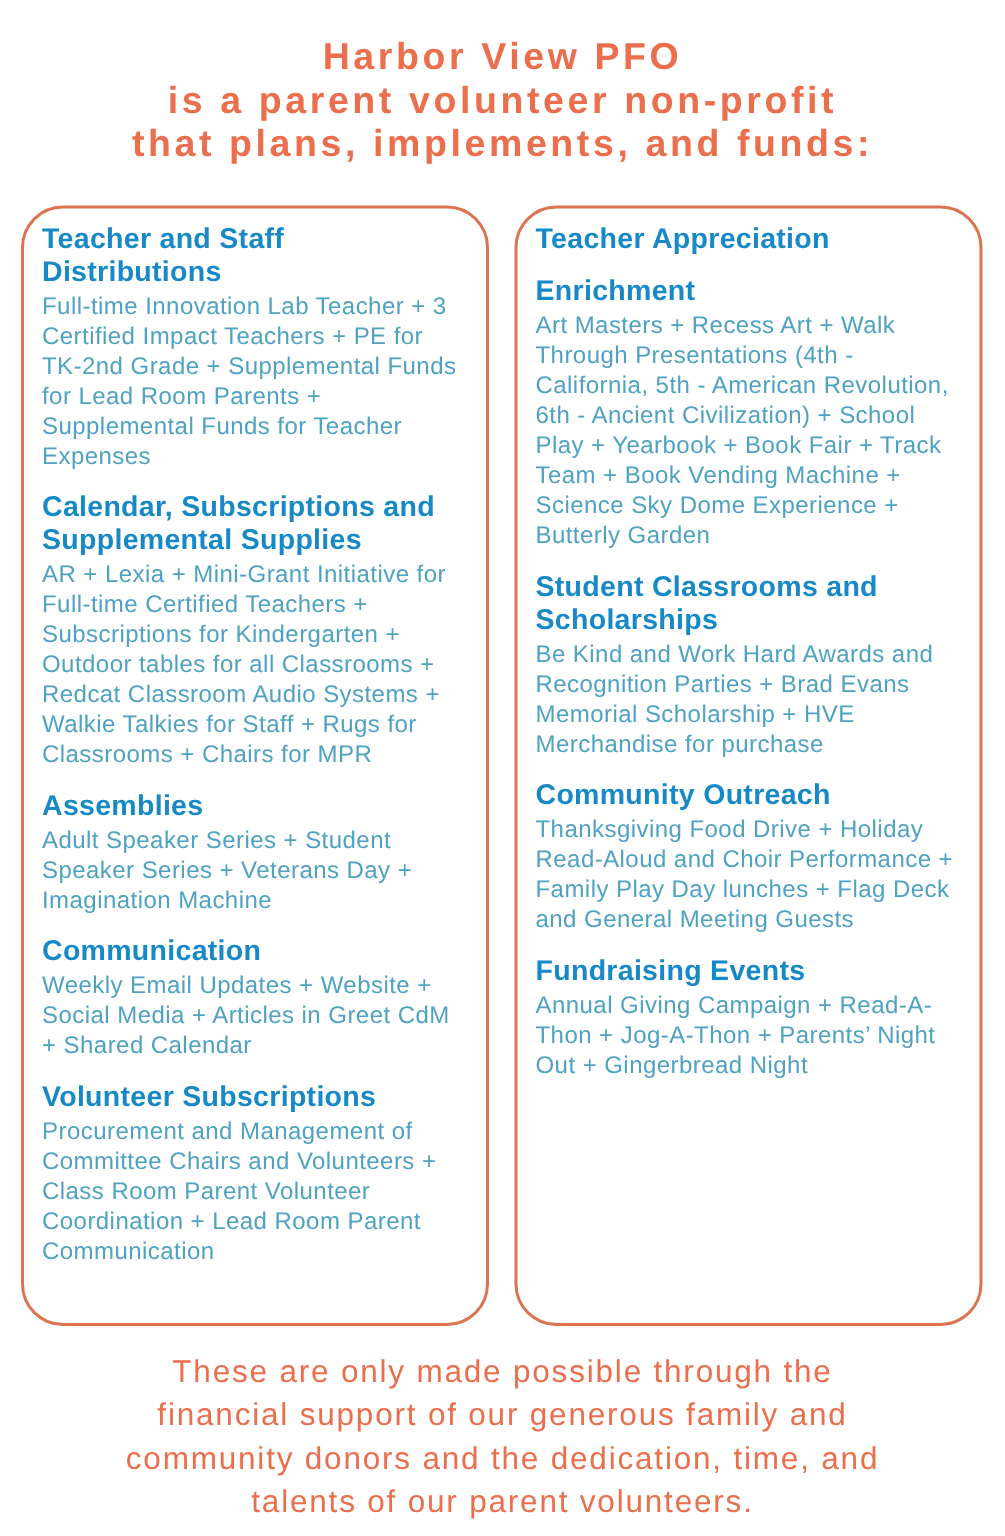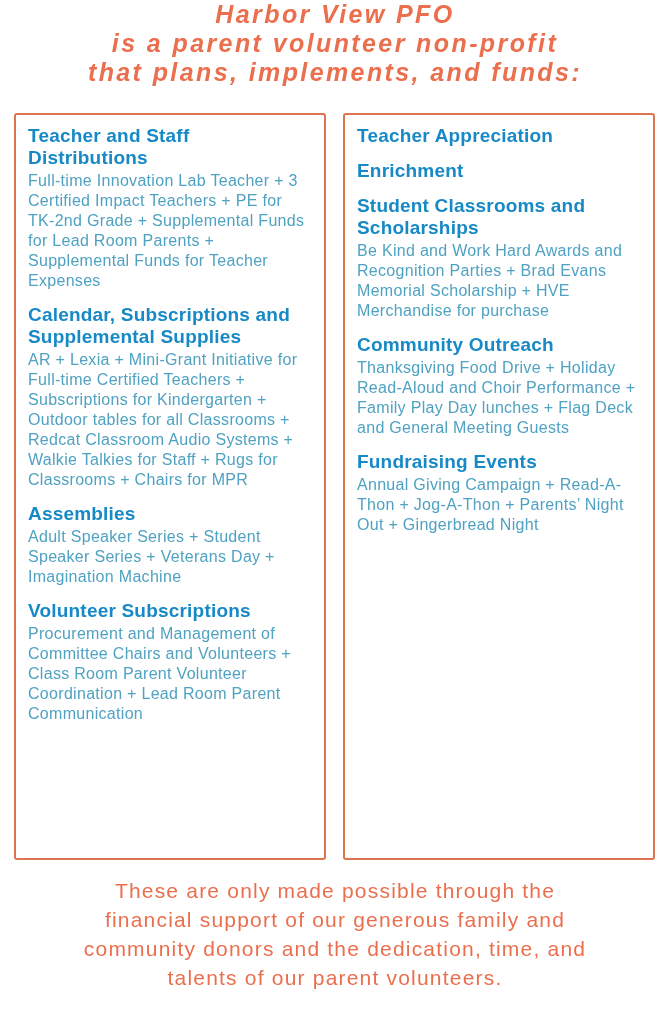--- a/index.html
+++ b/index.html
@@ -11,38 +11,38 @@
   }
   *{box-sizing:border-box;}
   html,body{margin:0;padding:0;}
   body{
     width:670px;height:1024px;overflow:hidden;
     background:var(--background);
     font-family:"Liberation Sans", sans-serif;
   }
   .page{width:670px;height:1024px;position:relative;}
   .header{
+    padding-top:24px;
     text-align:center;
     color:var(--orange);
     font-weight:bold;
     font-size:25px;
     line-height:29px;
     letter-spacing:2.4px;
-    font-style:italic;
   }
   .columns{
     display:flex;
     gap:17px;
     padding:0 15px 0 14px;
     margin-top:26px;
   }
   .card{
     flex:1 1 0;
     border:2px solid var(--border-orange);
-    border-radius:3px;
+    border-radius:28px;
     padding:10px 15px 12px 12px;
     min-height:747px;
   }
   .sec{margin-bottom:13px;}
   .sec:last-child{margin-bottom:0;}
   .sec h3{
     margin:0;
     color:var(--heading-blue);
     font-size:19px;
     line-height:22px;
@@ -85,31 +85,36 @@
       </div>
       <div class="sec">
         <h3>Calendar, Subscriptions and Supplemental Supplies</h3>
         <p>AR + Lexia + Mini-Grant Initiative for Full-time Certified Teachers + Subscriptions for Kindergarten + Outdoor tables for all Classrooms + Redcat Classroom Audio Systems + Walkie Talkies for Staff + Rugs for Classrooms + Chairs for MPR</p>
       </div>
       <div class="sec">
         <h3>Assemblies</h3>
         <p>Adult Speaker Series + Student Speaker Series + Veterans Day + Imagination Machine</p>
       </div>
       <div class="sec">
+        <h3>Communication</h3>
+        <p>Weekly Email Updates + Website + Social Media + Articles in Greet CdM + Shared Calendar</p>
+      </div>
+      <div class="sec">
         <h3>Volunteer Subscriptions</h3>
         <p>Procurement and Management of Committee Chairs and Volunteers + Class Room Parent Volunteer Coordination + Lead Room Parent Communication</p>
       </div>
     </section>
 
     <section class="card">
       <div class="sec">
         <h3>Teacher Appreciation</h3>
       </div>
       <div class="sec">
         <h3>Enrichment</h3>
+        <p>Art Masters + Recess Art + Walk Through Presentations (4th - California, 5th - American Revolution, 6th - Ancient Civilization) + School Play + Yearbook + Book Fair + Track Team + Book Vending Machine + Science Sky Dome Experience + Butterly Garden</p>
       </div>
       <div class="sec">
         <h3>Student Classrooms and Scholarships</h3>
         <p>Be Kind and Work Hard Awards and Recognition Parties + Brad Evans Memorial Scholarship + HVE Merchandise for purchase</p>
       </div>
       <div class="sec">
         <h3>Community Outreach</h3>
         <p>Thanksgiving Food Drive + Holiday Read-Aloud and Choir Performance + Family Play Day lunches + Flag Deck and General Meeting Guests</p>
       </div>
       <div class="sec">

